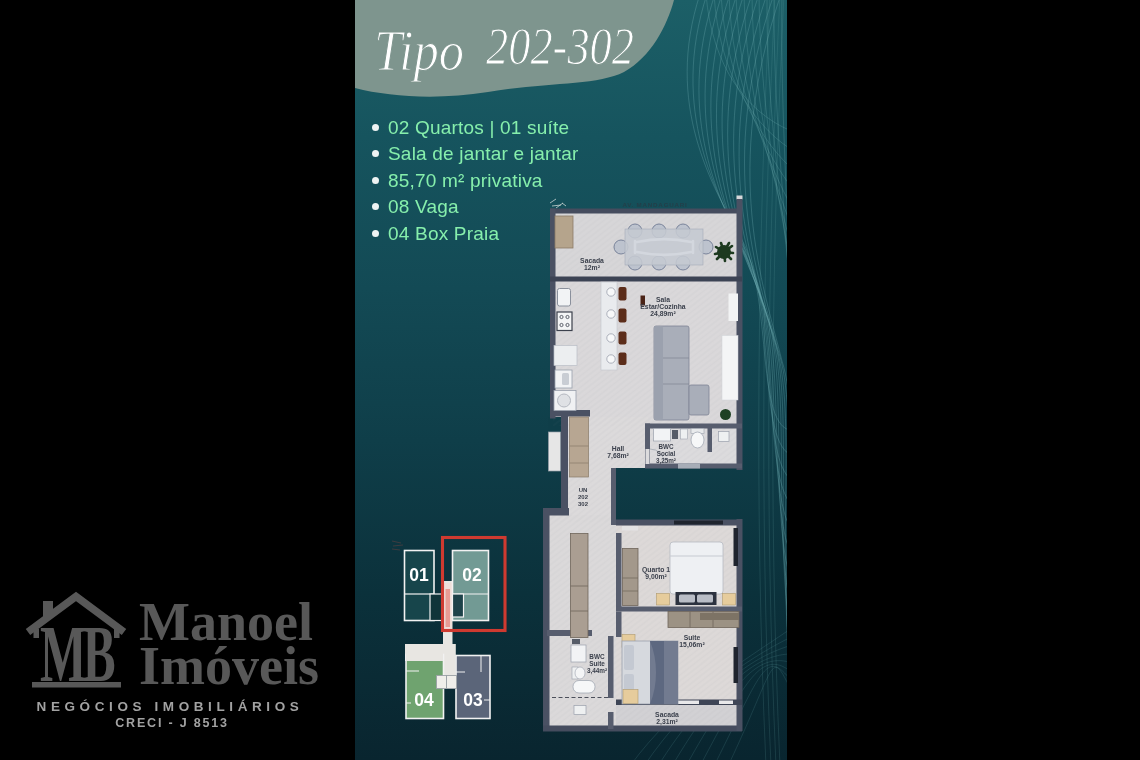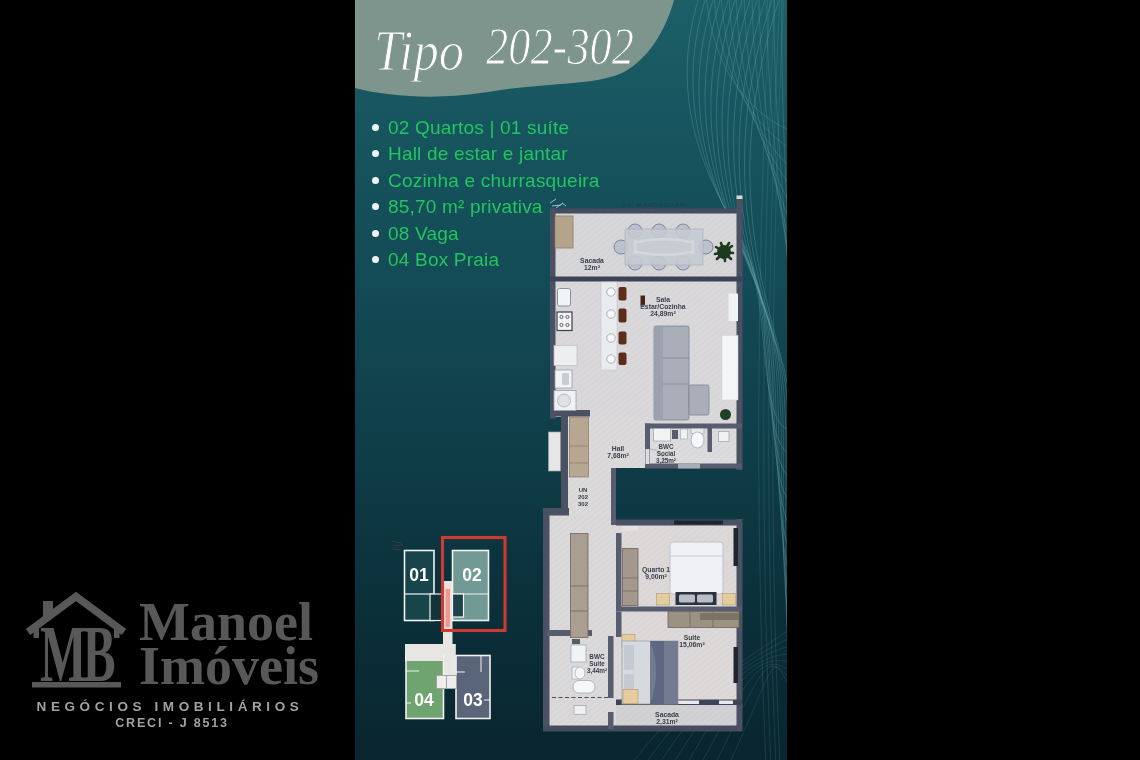--- a/index.html
+++ b/index.html
@@ -1,19 +1,19 @@
 <!DOCTYPE html>
 <html><head>
 <meta charset="utf-8">
 <style>
   html,body{margin:0;padding:0;background:#000;width:1140px;height:760px;overflow:hidden;}
   body{font-family:"Liberation Sans", sans-serif;position:relative;}
   .panel{position:absolute;left:355px;top:0;width:432px;height:760px;
     background:linear-gradient(180deg,#1c5f67 0%,#16545e 18%,#134a55 38%,#0f3e49 58%,#0b313b 78%,#09252f 100%);}
-  .bullets{position:absolute;left:388px;top:115px;color:#22c55e;font-size:19px;line-height:26.4px;letter-spacing:0.2px;}
+  .bullets{position:absolute;left:388px;top:115px;color:#86efac;font-size:19px;line-height:26.4px;letter-spacing:0.2px;}
   .bullets div{position:relative;}
   .bullets div:before{content:"";position:absolute;left:-16px;top:9px;width:7px;height:7px;border-radius:50%;background:#eef3f3;}
 </style>
 </head>
 <body>
 
 <div class="panel"></div>
 
 <svg style="position:absolute;left:355px;top:0;" width="432" height="760" viewBox="355 0 432 760" fill="none">
   <path d="M700,-6 C664,105 712,185 742,240 C772,295 756,420 789,430" stroke="#69a8ac" stroke-width="0.9" opacity="0.38" fill="none"></path>
@@ -55,22 +55,21 @@
 
 <svg style="position:absolute;left:355px;top:0;" width="432" height="130" viewBox="355 0 432 130">
   <path d="M355,0 L674,0 C667,26 651,57 624,72 C596,86 546,82 488,92 C438,100 390,97 355,88 Z" fill="#7e958e"></path>
 
   <text x="374" y="70" font-family="Liberation Serif" font-style="italic" font-size="58" fill="#ffffff" stroke="#7e958e" stroke-width="1.1" textLength="90" lengthAdjust="spacingAndGlyphs">Tipo</text>
   <text x="486" y="64" font-family="Liberation Serif" font-style="italic" font-size="52" fill="#ffffff" stroke="#7e958e" stroke-width="1" textLength="148" lengthAdjust="spacingAndGlyphs">202-302</text>
 </svg>
 
 <div class="bullets">
   <div>02 Quartos | 01 suíte</div>
-  <div>Hall de estar e jantar</div>
-  <div>Cozinha e churrasqueira</div>
+  <div>Sala de jantar e jantar</div>
   <div>85,70 m² privativa</div>
   <div>08 Vaga</div>
   <div>04 Box Praia</div>
 </div>
 
 <svg id="plan" style="position:absolute;left:535px;top:190px;" width="230" height="570" viewBox="535 190 230 570" font-family="Liberation Sans, sans-serif">
 
   <text x="655" y="207" font-size="6.2" font-weight="bold" fill="#233f49" text-anchor="middle" letter-spacing="0.8">AV. MANDAGUARI</text>
 
   <rect x="553" y="211" width="187" height="68" fill="#d7d6d8"></rect>

